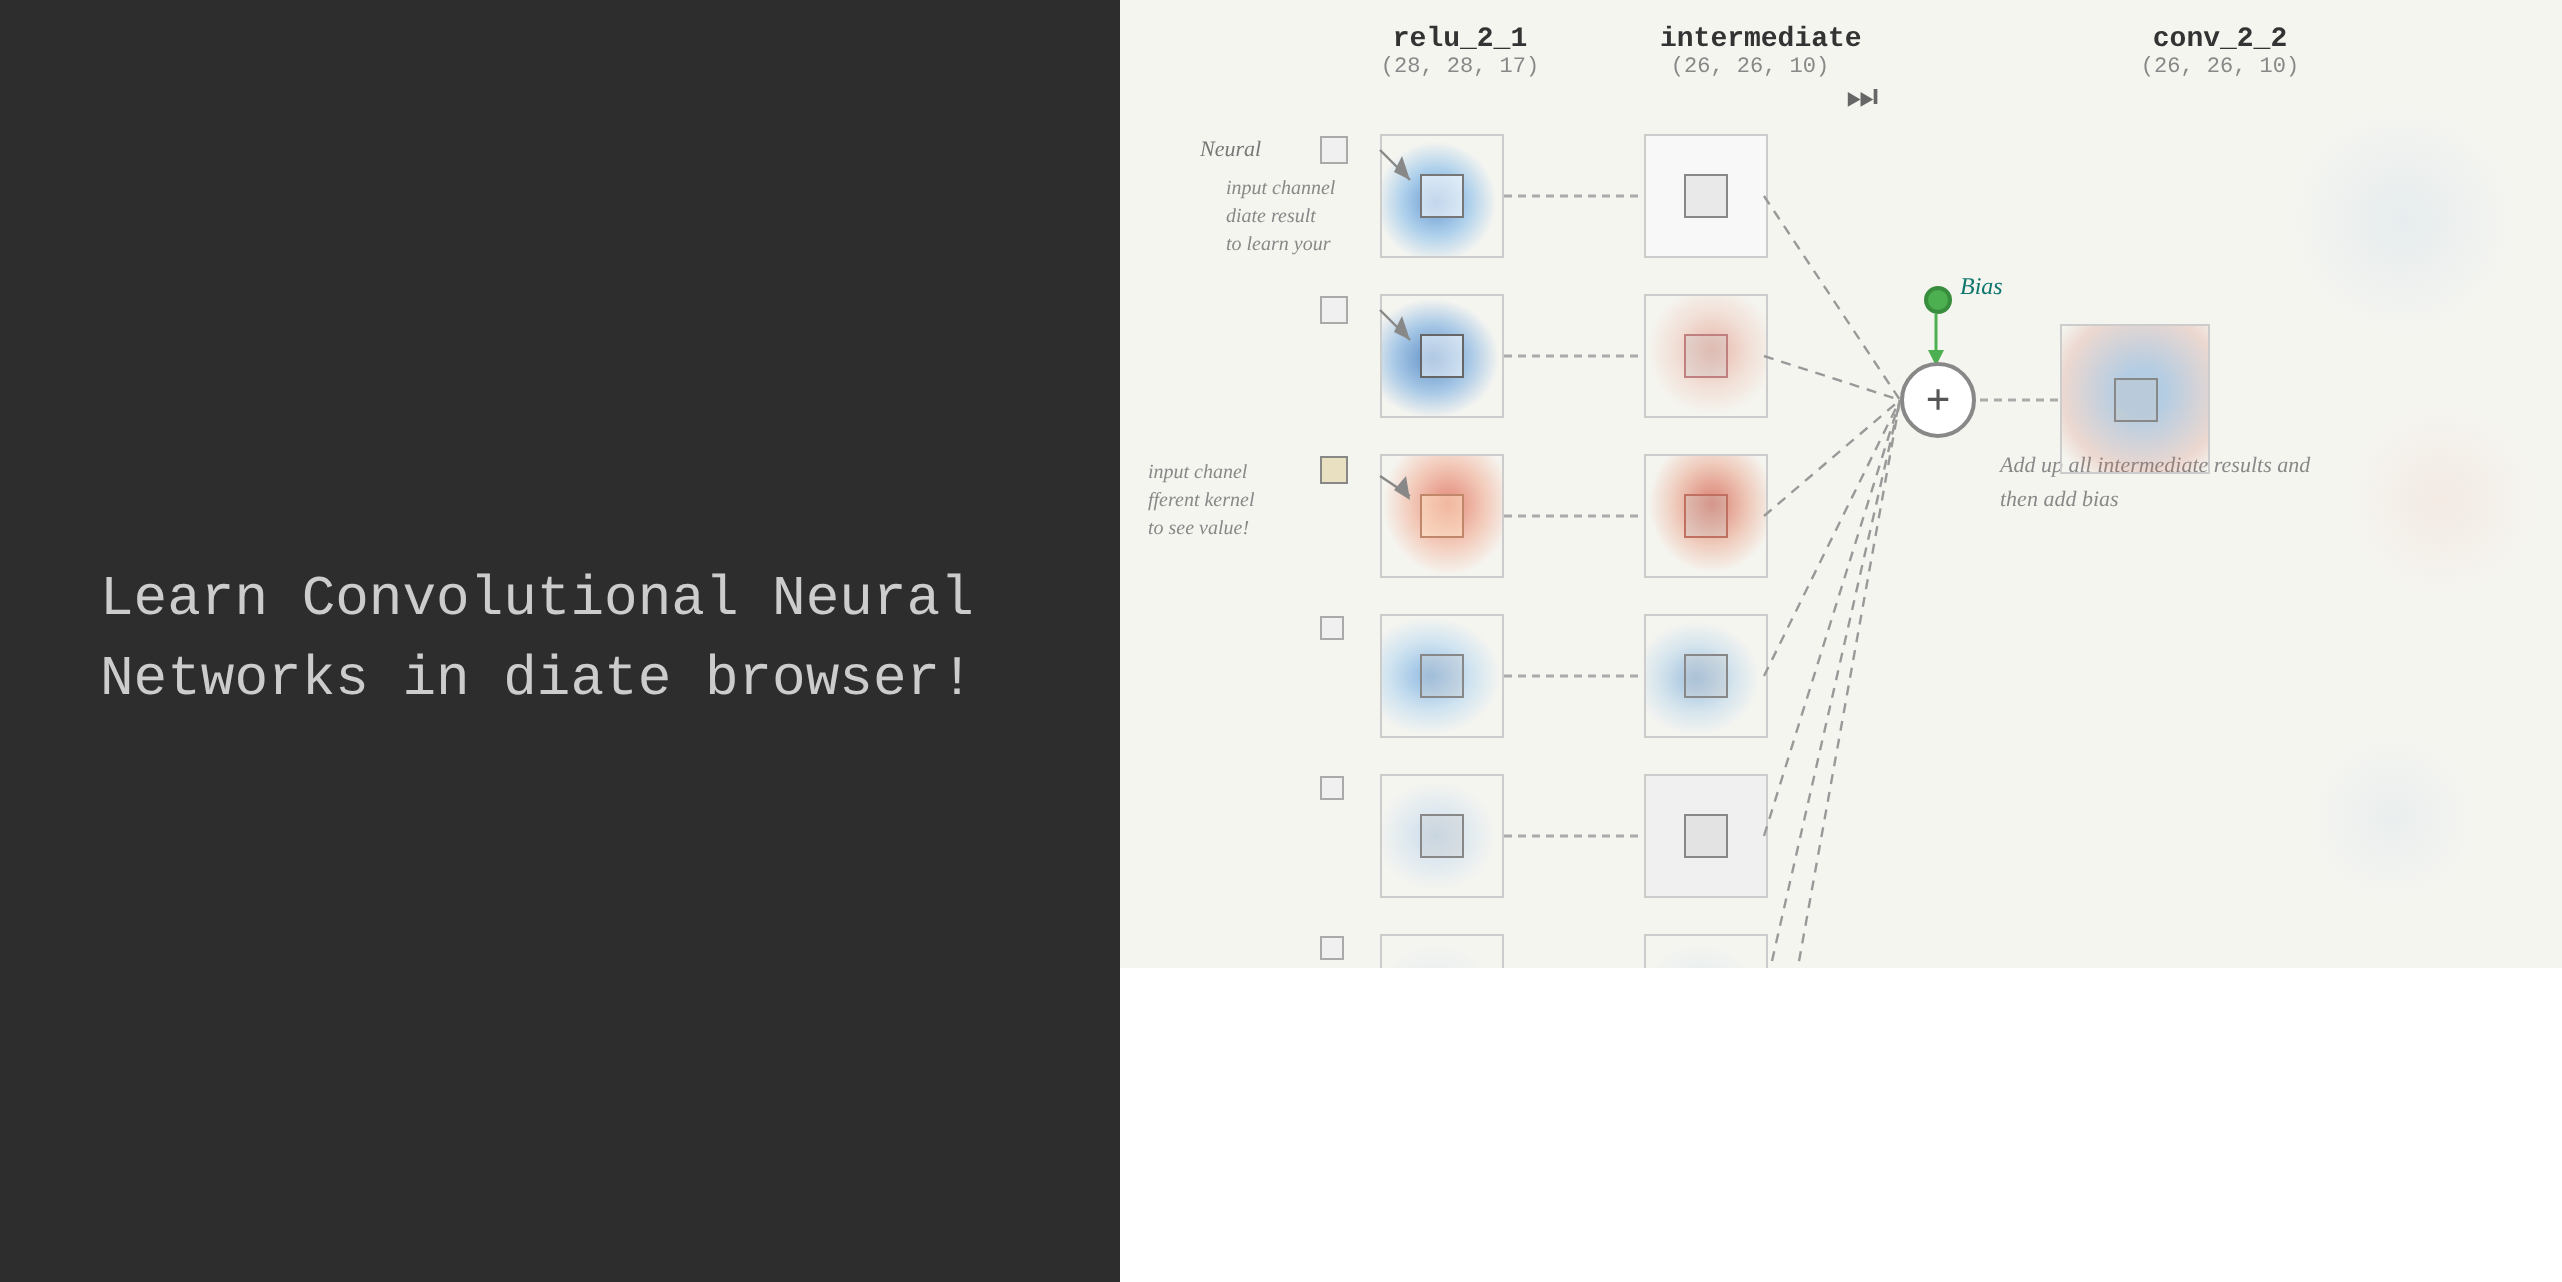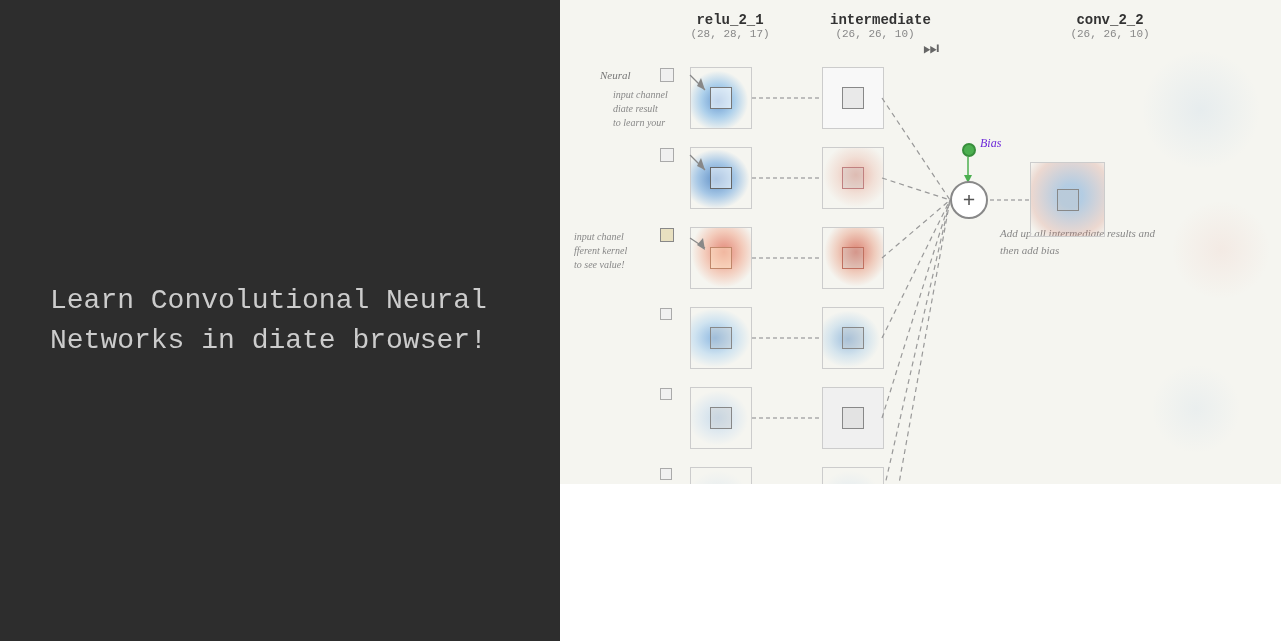--- a/index.html
+++ b/index.html
@@ -150,21 +150,21 @@
       font-size: 11px;
       color: #777;
       font-family: 'Georgia', serif;
       font-style: italic;
       line-height: 1.4;
     }
 
     .bias-label {
       position: absolute;
       font-size: 12px;
-      color: #6d28d9;
+      color: #0f766e;
       font-style: italic;
       font-family: 'Georgia', serif;
     }
 
     
     .feat-map-large {
       width: 75px;
       height: 75px;
     }
     .feat-map-small {

